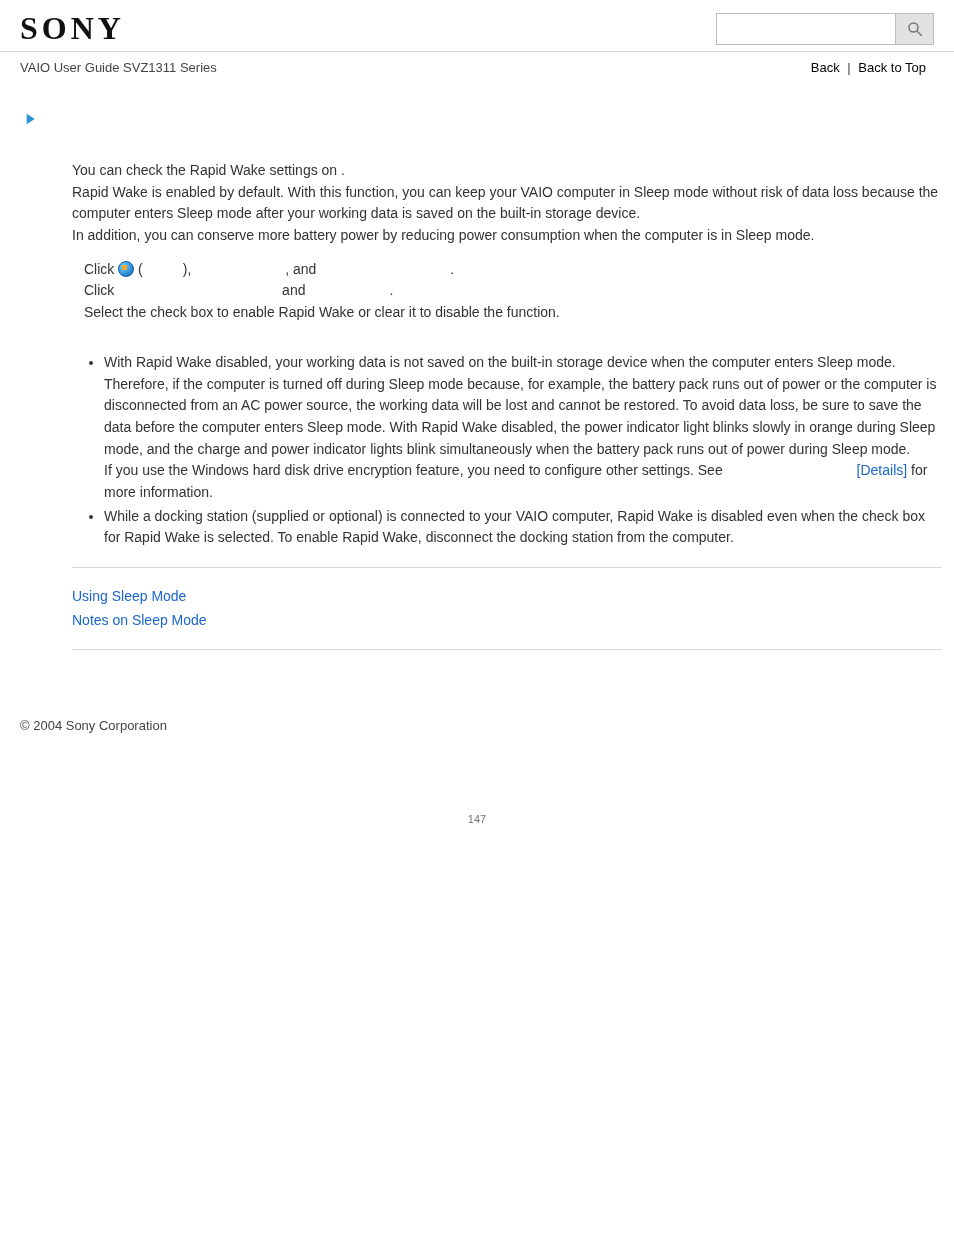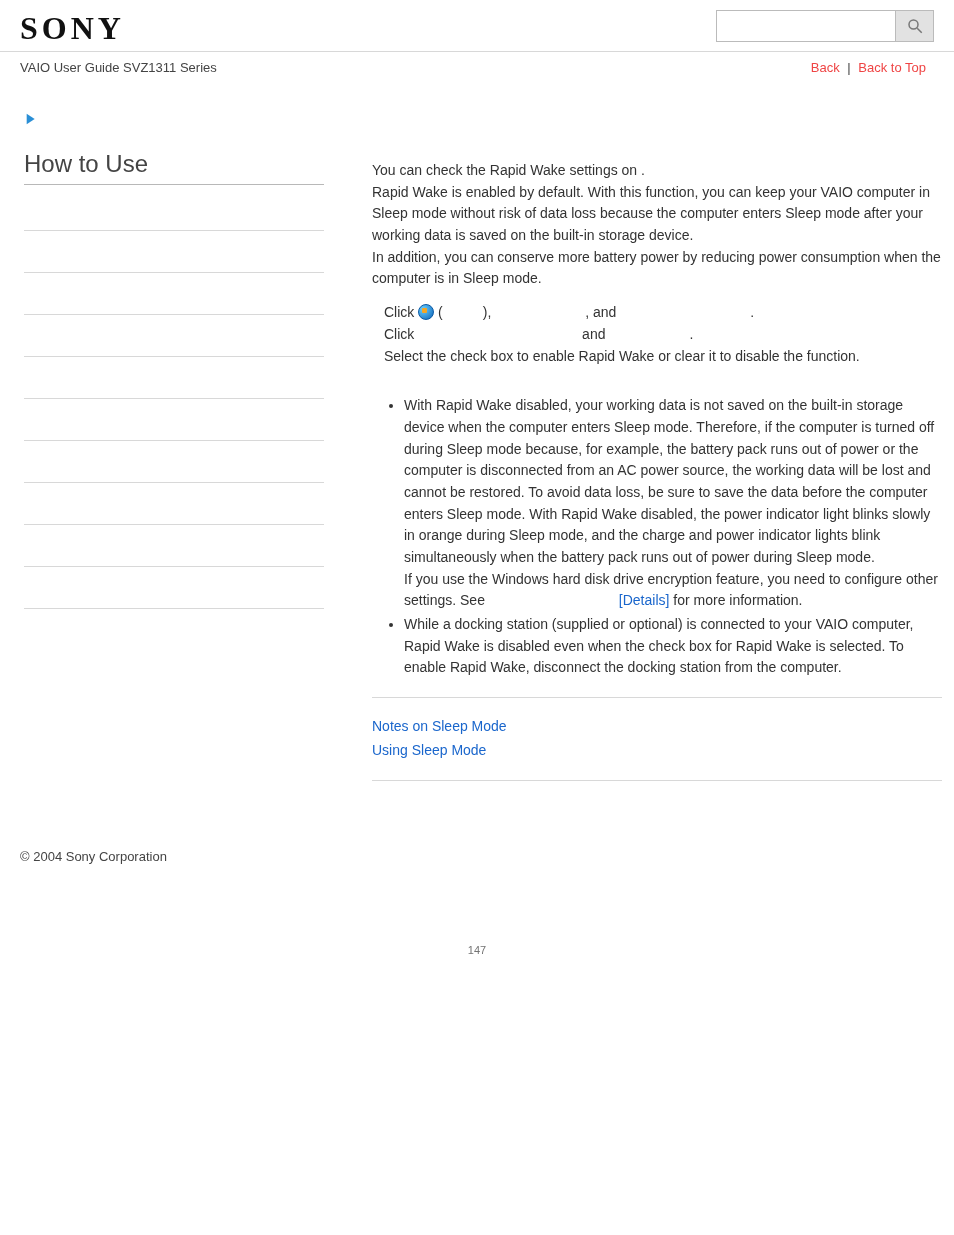--- a/index.html
+++ b/index.html
@@ -6,20 +6,21 @@
   body {
     font-family: Arial, Helvetica, sans-serif;
     font-size: 14px;
     color: #333;
     background: #fff;
     width: 954px;
   }
   .header-bar {
     display: flex;
     justify-content: space-between;
+    align-items: center;
     padding: 10px 20px 4px 20px;
     border-bottom: 1px solid #d8d8d8;
   }
   .logo {
     font-family: "Times New Roman", serif;
     font-weight: bold;
     font-size: 32px;
     letter-spacing: 4px;
     color: #111;
   }
@@ -48,21 +49,21 @@
   }
   .search-btn svg { width: 18px; height: 18px; }
   .sub-header {
     display: flex;
     justify-content: space-between;
     align-items: center;
     padding: 8px 28px 16px 20px;
     font-size: 13px;
   }
   .sub-title { color: #444; }
-  .nav-links a { color: #ef4444; text-decoration: none; }
+  .nav-links a { color: #000000; text-decoration: none; }
   .nav-sep { color: #444; margin: 0 4px; }
   .chevron {
     margin: 20px 0 10px 24px;
   }
   .chevron svg { width: 16px; height: 16px; }
   .columns {
     display: flex;
     align-items: flex-start;
     padding: 0 0 0 24px;
   }
@@ -162,33 +163,20 @@
 </div>
 
 <div class="chevron">
   <svg viewBox="0 0 24 24">
       <path d="M4 4 L16 12 L4 20 Z" fill="#2a8fd6"></path>
     </svg>
 </div>
 
 <div class="columns">
 
-  <div class="sidebar">
-    <div class="sidebar-title">How to Use</div>
-    <div class="sidebar-row"></div>
-    <div class="sidebar-row"></div>
-    <div class="sidebar-row"></div>
-    <div class="sidebar-row"></div>
-    <div class="sidebar-row"></div>
-    <div class="sidebar-row"></div>
-    <div class="sidebar-row"></div>
-    <div class="sidebar-row"></div>
-    <div class="sidebar-row"></div>
-    <div class="sidebar-row"></div>
-  </div>
 
   <div class="content">
     <div class="intro">
       <p>
         <span>You can check the Rapid Wake settings on </span><span>.</span>
       </p>
       <p style="white-space:pre-line">Rapid Wake is enabled by default. With this function, you can keep your VAIO computer in Sleep mode without risk of data loss because the computer enters Sleep mode after your working data is saved on the built-in storage device.
 In addition, you can conserve more battery power by reducing power consumption when the computer is in Sleep mode.</p>
     </div>
 
@@ -208,22 +196,22 @@
           <span>With Rapid Wake disabled, your working data is not saved on the built-in storage device when the computer enters Sleep mode. Therefore, if the computer is turned off during Sleep mode because, for example, the battery pack runs out of power or the computer is disconnected from an AC power source, the working data will be lost and cannot be restored. To avoid data loss, be sure to save the data before the computer enters Sleep mode. With Rapid Wake disabled, the power indicator light blinks slowly in orange during Sleep mode, and the charge and power indicator lights blink simultaneously when the battery pack runs out of power during Sleep mode.</span><br>
           <span>If you use the Windows hard disk drive encryption feature, you need to configure other settings. See </span><span style="display:inline-block;width:130px"></span><a href="#" class="link">[Details]</a><span> for more information.</span>
         </li>
         <li>While a docking station (supplied or optional) is connected to your VAIO computer, Rapid Wake is disabled even when the check box for Rapid Wake is selected. To enable Rapid Wake, disconnect the docking station from the computer.</li>
       </ul>
     </div>
 
     <hr class="hr">
 
     <div class="related">
+      <a href="#" class="link">Using Sleep Mode</a>
       <a href="#" class="link">Notes on Sleep Mode</a>
-      <a href="#" class="link">Using Sleep Mode</a>
     </div>
 
     <hr class="hr">
   </div>
 
 </div>
 
 <div class="footer-c">© 2004 Sony Corporation</div>
 
 <div class="page-num">147</div>

